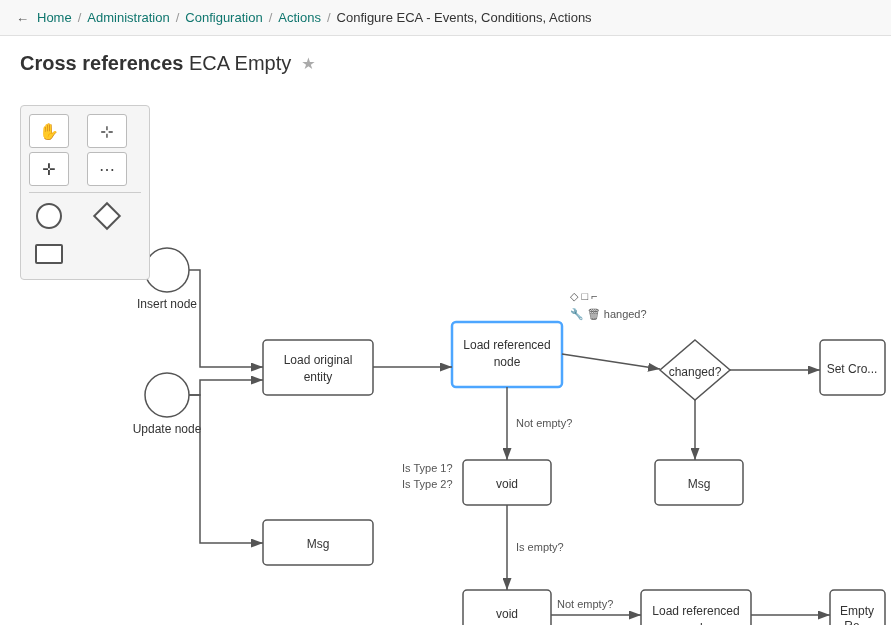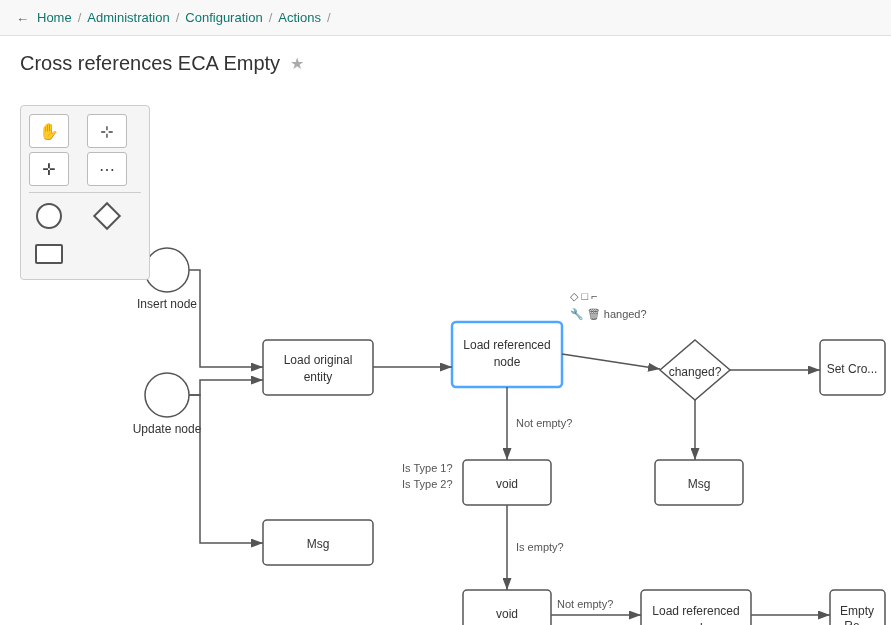--- a/index.html
+++ b/index.html
@@ -22,21 +22,21 @@
     .page-title-bar {
       padding: 16px 20px 10px 20px;
       display: flex;
       align-items: center;
       gap: 10px;
     }
     .page-title {
       font-size: 20px;
       font-weight: 300;
     }
-    .page-title strong { font-weight: 400; }
+    .page-title strong { font-weight: 700; }
     .star-icon { color: #aaa; font-size: 16px; cursor: pointer; }
 
     
     .canvas-container {
       position: relative;
       width: 100%;
       height: 540px;
       overflow: hidden;
       background: #fff;
     }
@@ -149,20 +149,21 @@
 <div class="breadcrumb">
   <span class="back-arrow">←</span>
   <a href="#">Home</a>
   <span class="sep">/</span>
   <a href="#">Administration</a>
   <span class="sep">/</span>
   <a href="#">Configuration</a>
   <span class="sep">/</span>
   <a href="#">Actions</a>
   <span class="sep">/</span>
+  <span>Configure ECA - Events, Conditions, Actions</span>
 </div>
 
 <div class="page-title-bar">
   <div class="page-title">
     <strong>Cross references</strong><span> ECA Empty</span>
   </div>
   <span class="star-icon">★</span>
 </div>
 
 <div class="canvas-container">

